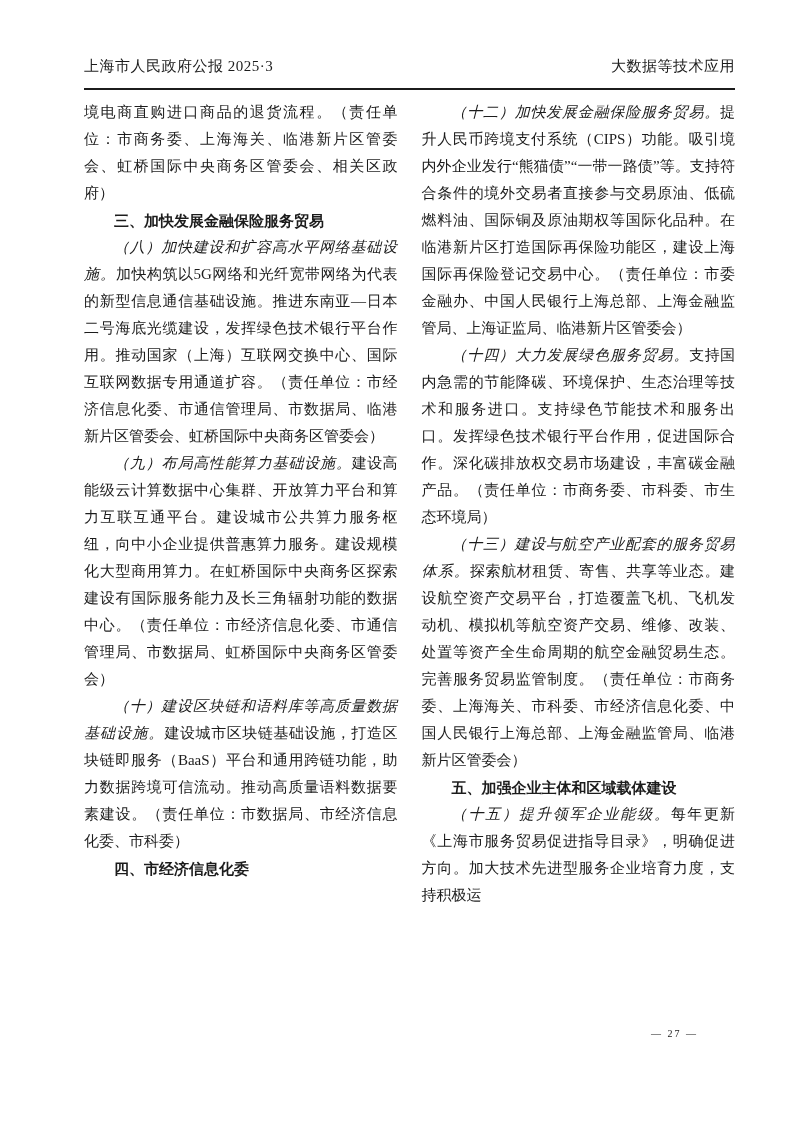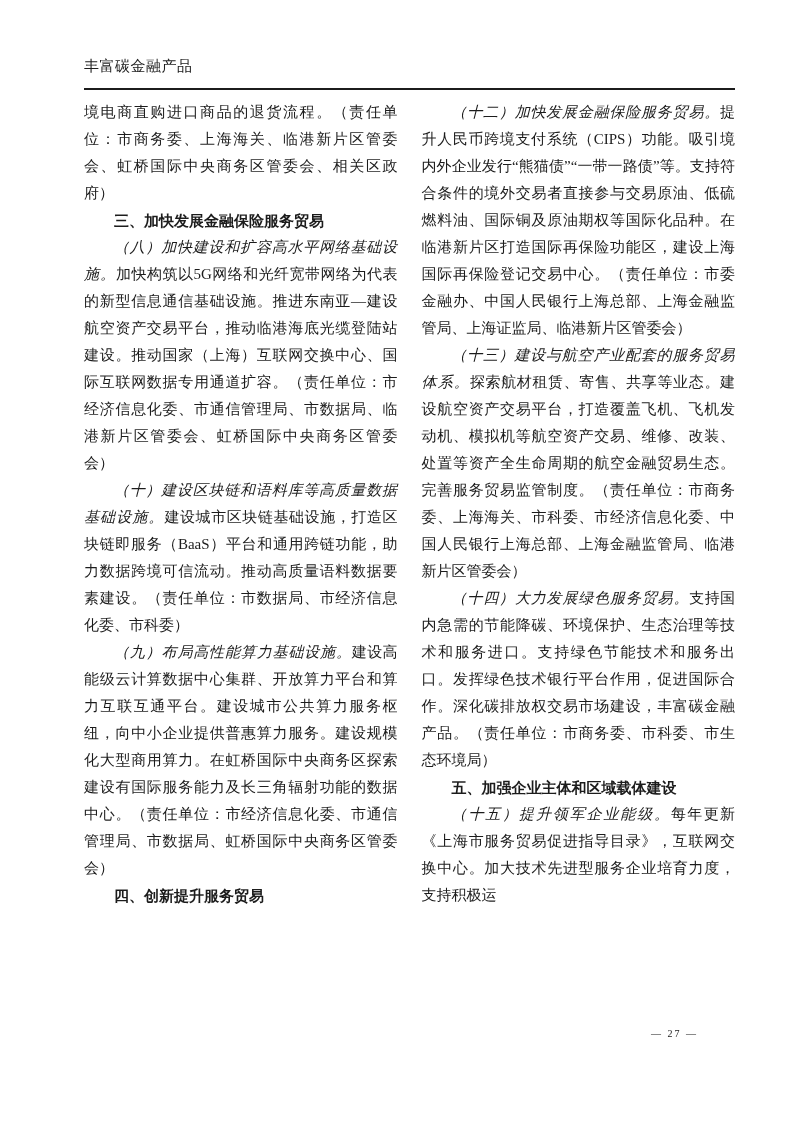--- a/index.html
+++ b/index.html
@@ -81,41 +81,42 @@
     line-height: 27px;
     letter-spacing: 2px;
   }
 </style>
 </head>
 <body>
 
 <div class="page">
 
   <div class="header">
-    <span>丰富碳金融产品</span>
+    <span>上海市人民政府公报 2025·3</span>
+    <span>大数据等技术应用</span>
   </div>
 
   <div class="header-rule"></div>
 
   <div class="columns">
 
     <div class="col">
       <p class="para-cont">境电商直购进口商品的退货流程。（责任单位：市商务委、上海海关、临港新片区管委会、虹桥国际中央商务区管委会、相关区政府）</p>
       <p class="section-heading">三、加快发展金融保险服务贸易</p>
-      <p class="para-item"><span class="item-lead">（八）加快建设和扩容高水平网络基础设施。</span><span>加快构筑以5G网络和光纤宽带网络为代表的新型信息通信基础设施。推进东南亚—建设航空资产交易平台，推动临港海底光缆登陆站建设。推动国家（上海）互联网交换中心、国际互联网数据专用通道扩容。（责任单位：市经济信息化委、市通信管理局、市数据局、临港新片区管委会、虹桥国际中央商务区管委会）</span></p>
+      <p class="para-item"><span class="item-lead">（八）加快建设和扩容高水平网络基础设施。</span><span>加快构筑以5G网络和光纤宽带网络为代表的新型信息通信基础设施。推进东南亚—日本二号海底光缆建设，发挥绿色技术银行平台作用。推动国家（上海）互联网交换中心、国际互联网数据专用通道扩容。（责任单位：市经济信息化委、市通信管理局、市数据局、临港新片区管委会、虹桥国际中央商务区管委会）</span></p>
+      <p class="para-item"><span class="item-lead">（九）布局高性能算力基础设施。</span><span>建设高能级云计算数据中心集群、开放算力平台和算力互联互通平台。建设城市公共算力服务枢纽，向中小企业提供普惠算力服务。建设规模化大型商用算力。在虹桥国际中央商务区探索建设有国际服务能力及长三角辐射功能的数据中心。（责任单位：市经济信息化委、市通信管理局、市数据局、虹桥国际中央商务区管委会）</span></p>
       <p class="para-item"><span class="item-lead">（十）建设区块链和语料库等高质量数据基础设施。</span><span>建设城市区块链基础设施，打造区块链即服务（BaaS）平台和通用跨链功能，助力数据跨境可信流动。推动高质量语料数据要素建设。（责任单位：市数据局、市经济信息化委、市科委）</span></p>
-      <p class="para-item"><span class="item-lead">（九）布局高性能算力基础设施。</span><span>建设高能级云计算数据中心集群、开放算力平台和算力互联互通平台。建设城市公共算力服务枢纽，向中小企业提供普惠算力服务。建设规模化大型商用算力。在虹桥国际中央商务区探索建设有国际服务能力及长三角辐射功能的数据中心。（责任单位：市经济信息化委、市通信管理局、市数据局、虹桥国际中央商务区管委会）</span></p>
-      <p class="section-heading">四、创新提升服务贸易</p>
+      <p class="section-heading">四、市经济信息化委</p>
     </div>
 
     <div class="col">
       <p class="para-item"><span class="item-lead">（十二）加快发展金融保险服务贸易。</span><span>提升人民币跨境支付系统（CIPS）功能。吸引境内外企业发行“熊猫债”“一带一路债”等。支持符合条件的境外交易者直接参与交易原油、低硫燃料油、国际铜及原油期权等国际化品种。在临港新片区打造国际再保险功能区，建设上海国际再保险登记交易中心。（责任单位：市委金融办、中国人民银行上海总部、上海金融监管局、上海证监局、临港新片区管委会）</span></p>
+      <p class="para-item"><span class="item-lead">（十四）大力发展绿色服务贸易。</span><span>支持国内急需的节能降碳、环境保护、生态治理等技术和服务进口。支持绿色节能技术和服务出口。发挥绿色技术银行平台作用，促进国际合作。深化碳排放权交易市场建设，丰富碳金融产品。（责任单位：市商务委、市科委、市生态环境局）</span></p>
       <p class="para-item"><span class="item-lead">（十三）建设与航空产业配套的服务贸易体系。</span><span>探索航材租赁、寄售、共享等业态。建设航空资产交易平台，打造覆盖飞机、飞机发动机、模拟机等航空资产交易、维修、改装、处置等资产全生命周期的航空金融贸易生态。完善服务贸易监管制度。（责任单位：市商务委、上海海关、市科委、市经济信息化委、中国人民银行上海总部、上海金融监管局、临港新片区管委会）</span></p>
-      <p class="para-item"><span class="item-lead">（十四）大力发展绿色服务贸易。</span><span>支持国内急需的节能降碳、环境保护、生态治理等技术和服务进口。支持绿色节能技术和服务出口。发挥绿色技术银行平台作用，促进国际合作。深化碳排放权交易市场建设，丰富碳金融产品。（责任单位：市商务委、市科委、市生态环境局）</span></p>
       <p class="section-heading">五、加强企业主体和区域载体建设</p>
-      <p class="para-item"><span class="item-lead">（十五）提升领军企业能级。</span><span>每年更新《上海市服务贸易促进指导目录》，互联网交换中心。加大技术先进型服务企业培育力度，支持积极运</span></p>
+      <p class="para-item"><span class="item-lead">（十五）提升领军企业能级。</span><span>每年更新《上海市服务贸易促进指导目录》，明确促进方向。加大技术先进型服务企业培育力度，支持积极运</span></p>
     </div>
 
   </div>
 
   <div class="page-number">— 27 —</div>
 
 </div>
 
 </body></html>

